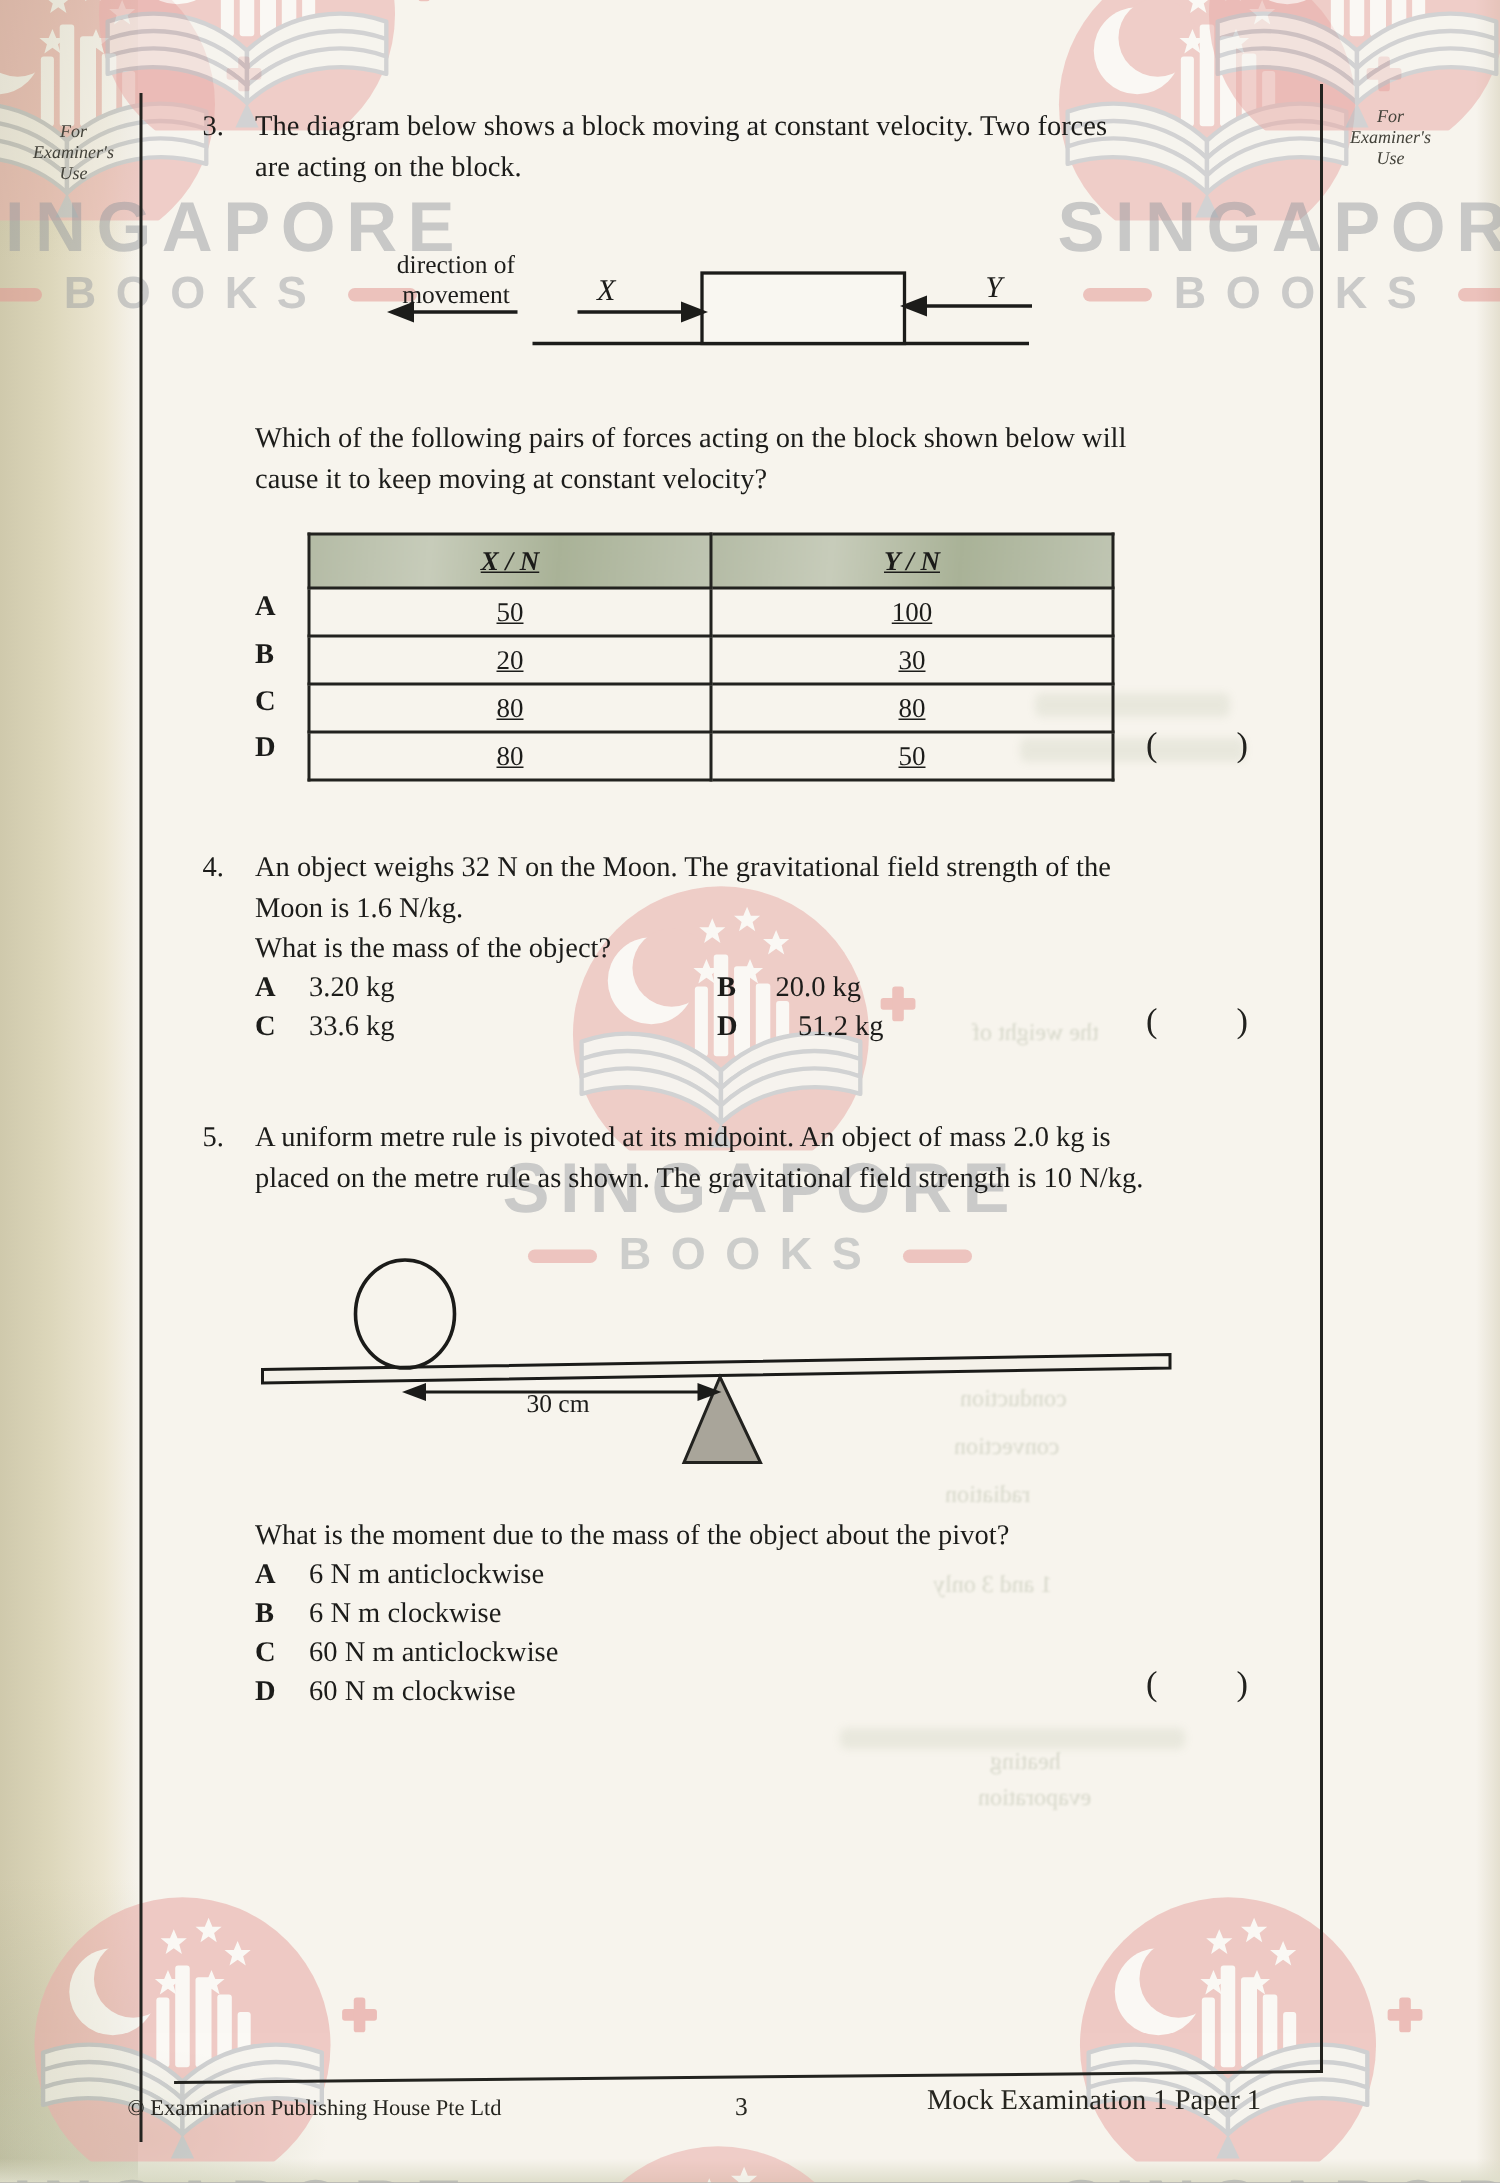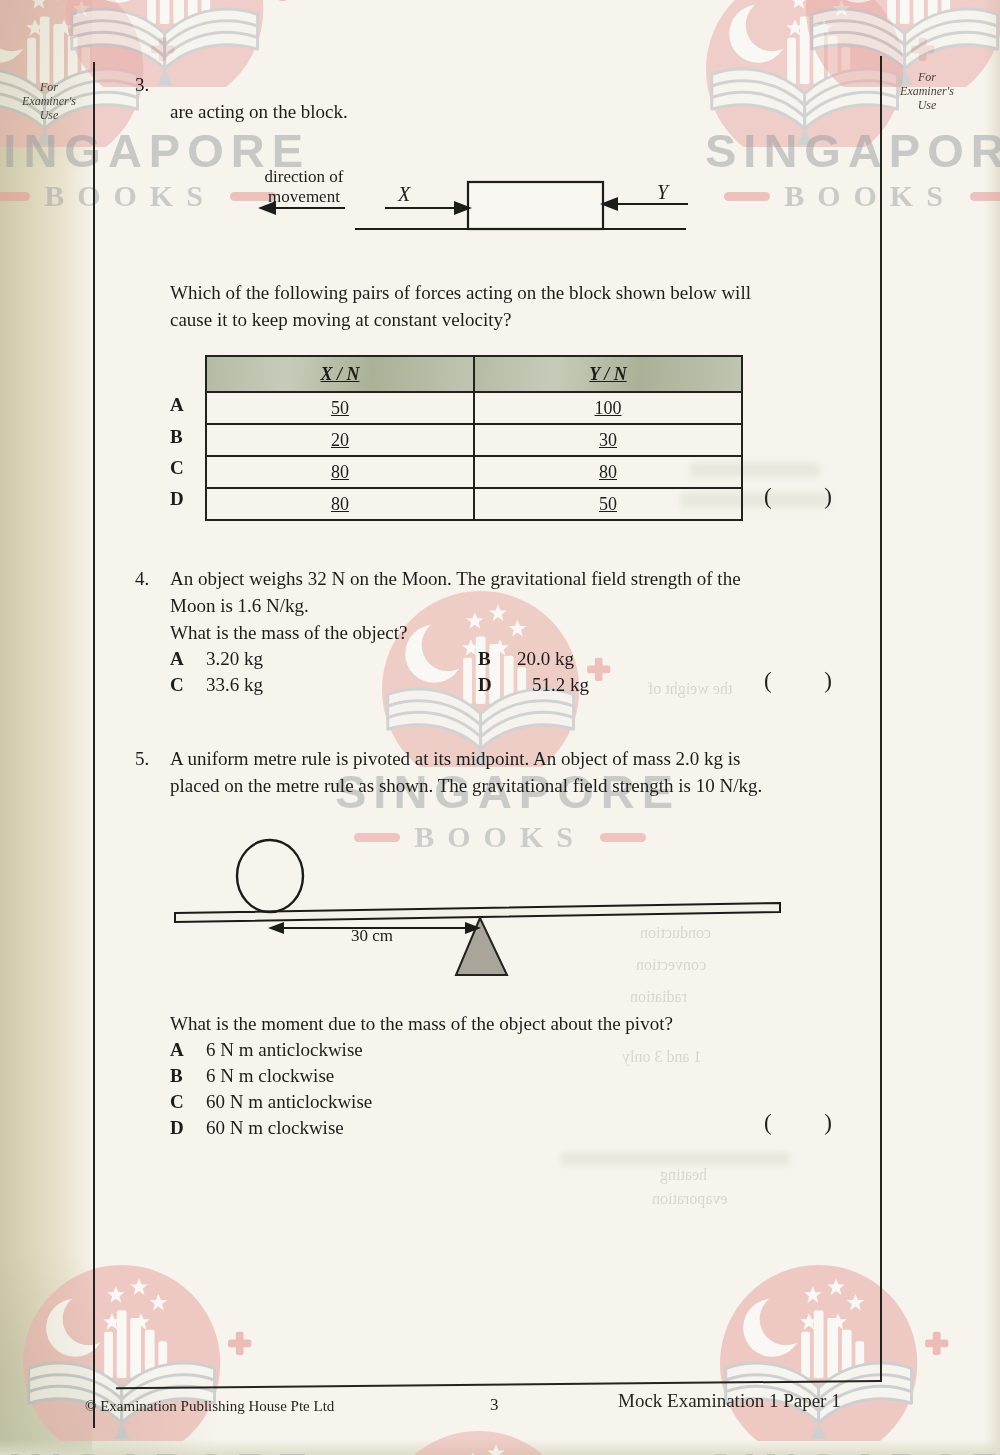--- a/index.html
+++ b/index.html
@@ -18,21 +18,21 @@
   .edge-bottom{position:absolute;left:0;bottom:0;width:100%;height:16px;
     background:linear-gradient(0deg,#dfdecb,rgba(246,243,236,0));}
   .corner-blob{position:absolute;left:-40px;bottom:-30px;width:260px;height:120px;border-radius:50%;
     background:radial-gradient(ellipse,#c9ceb2 0%,rgba(201,206,178,0) 70%);opacity:.6;}
   
   .wm-tile{position:absolute;width:330px;text-align:center;pointer-events:none;}
   .wm-logo{display:block;margin:0 auto;}
   .wm-word{display:block;font-family:"Liberation Sans",sans-serif;font-weight:bold;
     font-size:47px;letter-spacing:7px;color:rgba(148,152,158,.50);line-height:1.05;}
   .wm-books-row{display:flex;align-items:center;justify-content:center;gap:14px;margin-top:4px;}
-  .wm-books{font-family:Liberation Serif, serif;font-weight:bold;
+  .wm-books{font-family:Liberation Sans, sans-serif;font-weight:bold;
     font-size:30px;letter-spacing:13px;color:rgba(148,152,158,.48);}
   .wm-dash{width:46px;height:9px;border-radius:5px;background:rgba(226,148,143,.55);}
   .wm-partial{position:absolute;pointer-events:none;}
   
   .vline{position:absolute;width:2px;background:#23231f;}
   .hline{position:absolute;height:2px;background:#23231f;}
   .examiner{position:absolute;width:86px;text-align:center;
     font-style:italic;font-size:12px;line-height:14px;color:#43423a;
     filter:blur(.3px);}
   
@@ -185,20 +185,21 @@
     <div>Examiner's</div>
     <div>Use</div>
   </div>
   <div class="examiner" style="left:884px;top:70px">
     <div>For</div>
     <div>Examiner's</div>
     <div>Use</div>
   </div>
 
   <div class="t qnum" style="left:135px;top:74px">3.</div>
+  <div class="t" style="left:170px;top:74px">The diagram below shows a block moving at constant velocity. Two forces</div>
   <div class="t" style="left:170px;top:101px">are acting on the block.</div>
 
   <div class="t small center" style="left:248px;top:167px;width:112px">direction of</div>
   <div class="t small center" style="left:248px;top:187px;width:112px">movement</div>
   <div class="t ital" style="left:398px;top:183px">X</div>
   <div class="t ital" style="left:657px;top:181px">Y</div>
 
   <svg style="position:absolute;left:250px;top:160px" width="460" height="90" viewBox="0 0 460 90">
     <g stroke="#1c1c1a" stroke-width="2.2" fill="none">
       <line x1="95" y1="48" x2="22" y2="48"></line>

